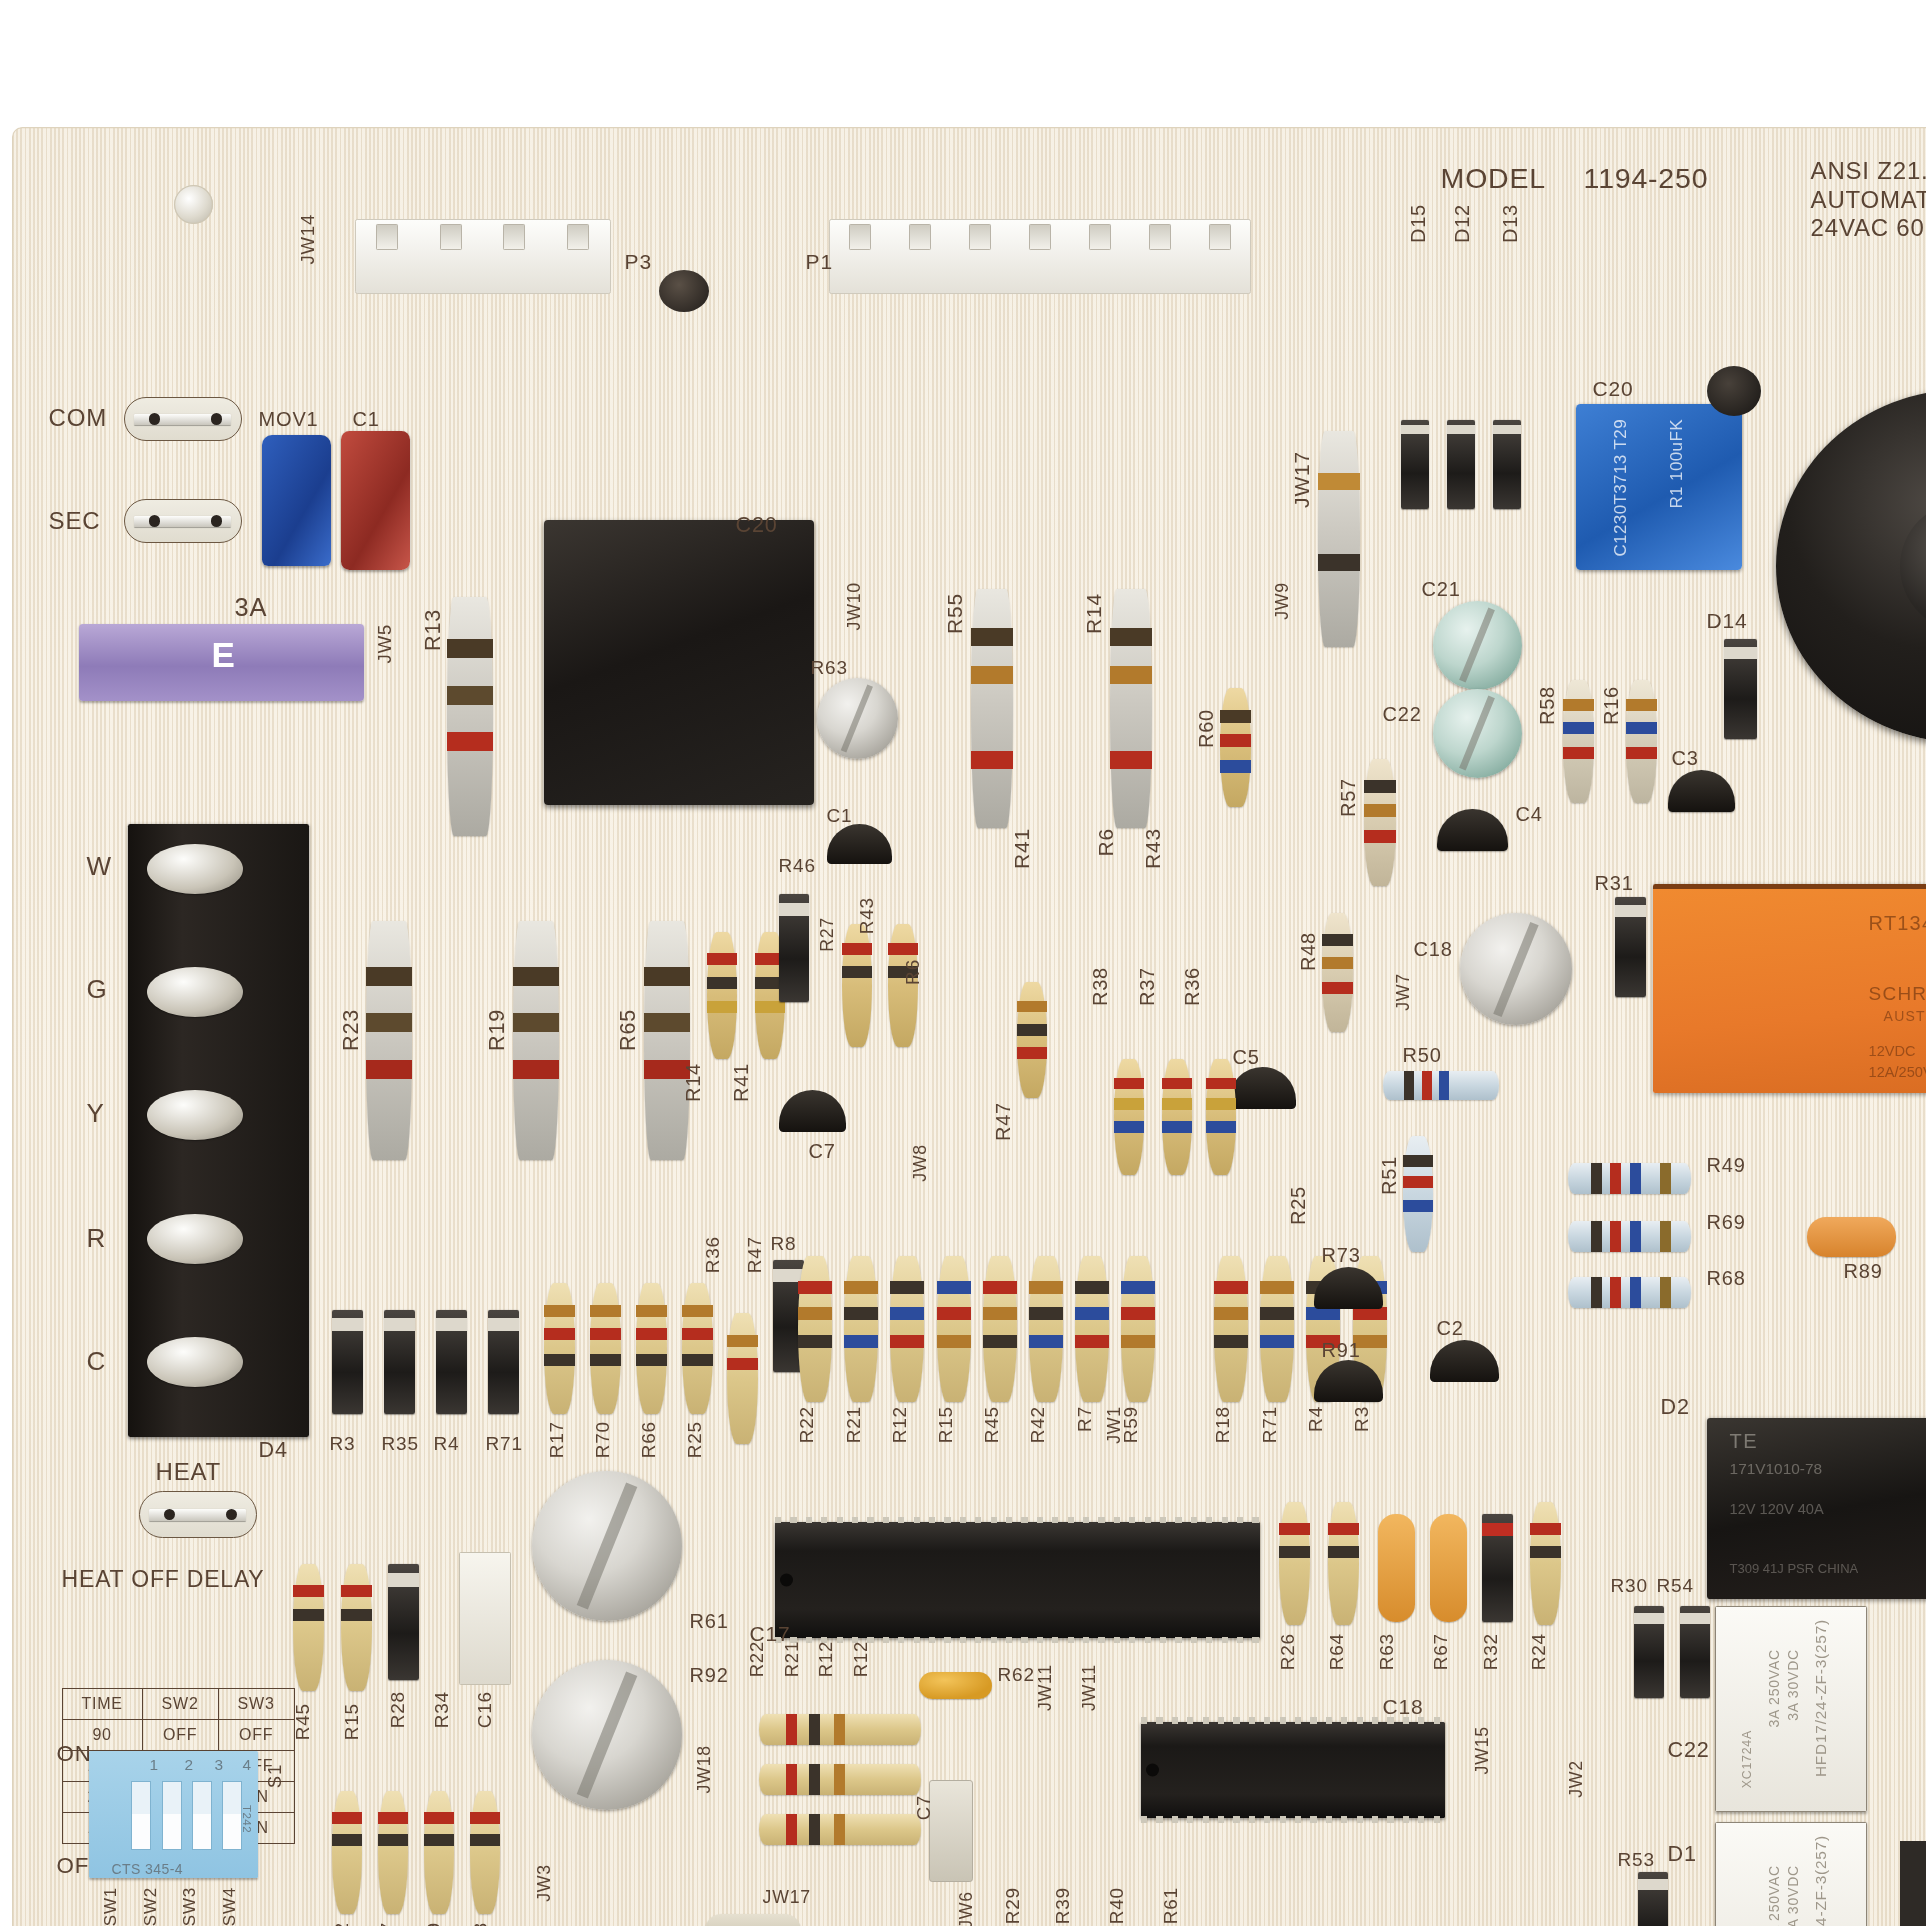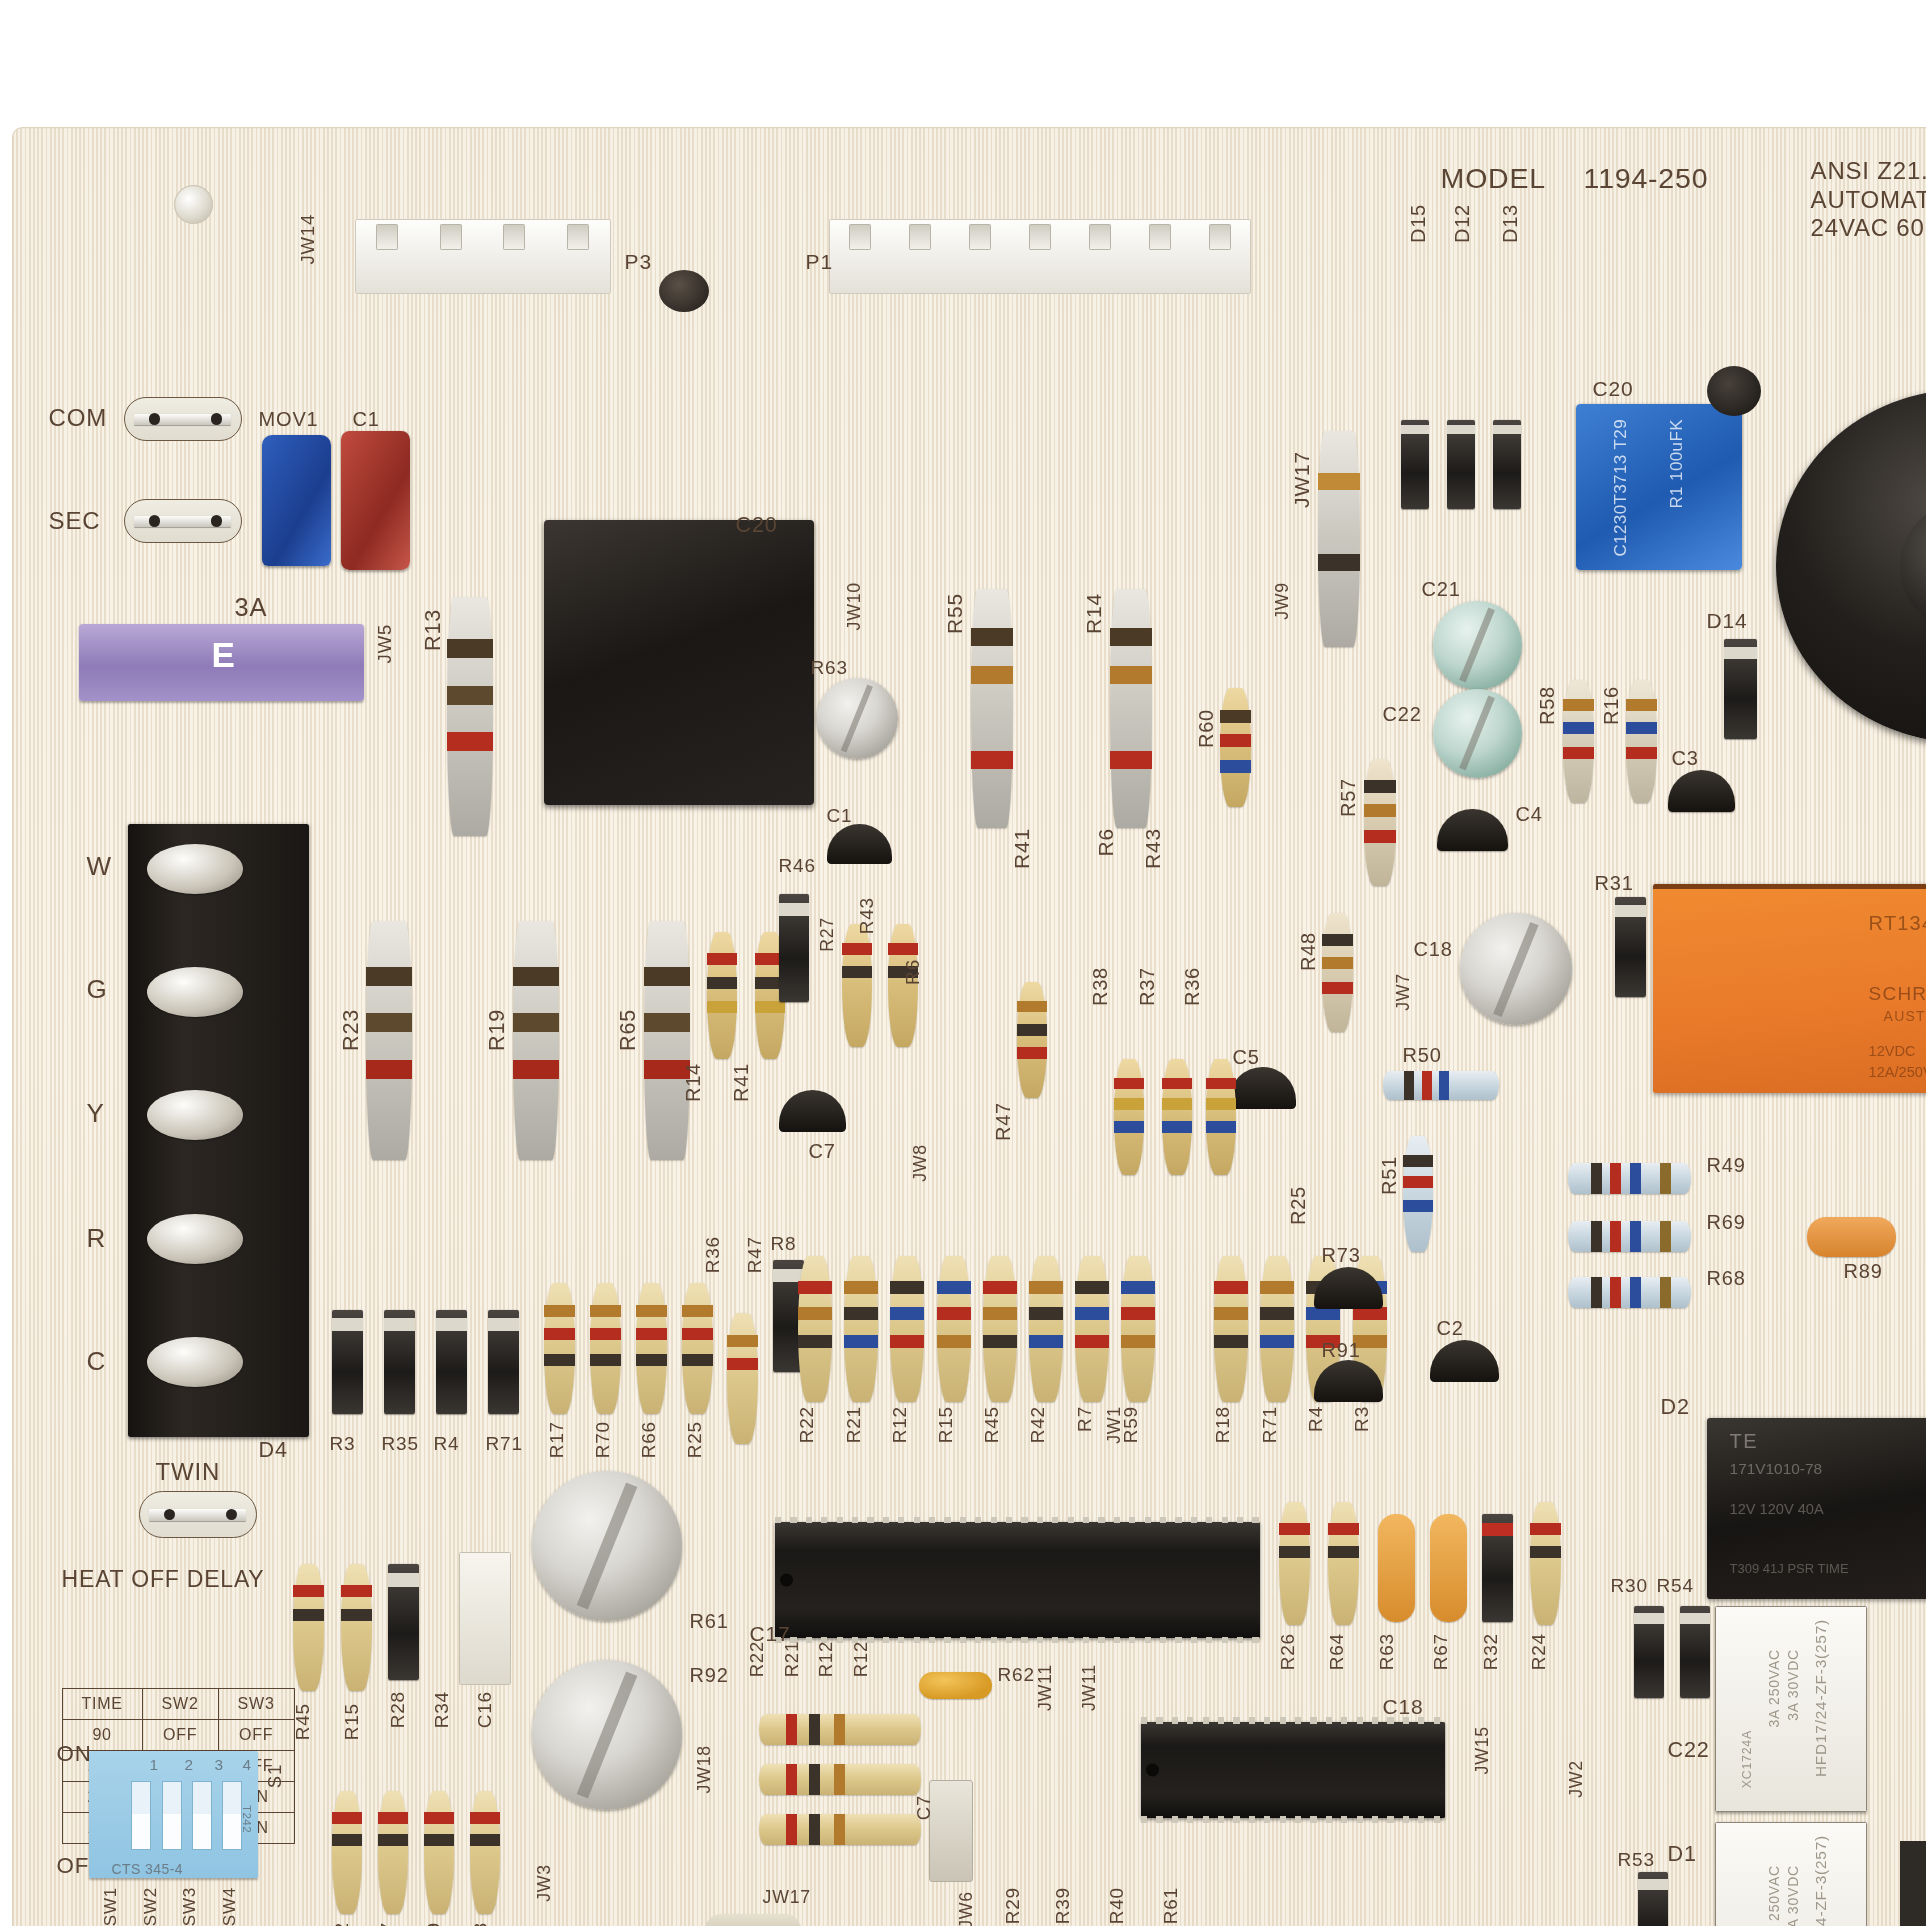--- a/index.html
+++ b/index.html
@@ -126,21 +126,21 @@
   <div class="silk" style="left:75px;top:971px;font-size:26px;">Y</div>
   <div class="silk" style="left:75px;top:1096px;font-size:26px;">R</div>
   <div class="silk" style="left:75px;top:1219px;font-size:26px;">C</div>
   <div class="silk" style="left:247px;top:1310px;font-size:21.6px;">D4</div>
   <div style="position:absolute;left:135px;top:717px;width:96px;height:50px;border-radius:50%;background:radial-gradient(ellipse at 38% 30%,#fdfdfb,#c9c4b7 60%,#8b867a);box-shadow:0 0.8px 1.5px rgba(0,0,0,.4);"></div>
   <div style="position:absolute;left:135px;top:840px;width:96px;height:50px;border-radius:50%;background:radial-gradient(ellipse at 38% 30%,#fdfdfb,#c9c4b7 60%,#8b867a);box-shadow:0 0.8px 1.5px rgba(0,0,0,.4);"></div>
   <div style="position:absolute;left:135px;top:963px;width:96px;height:50px;border-radius:50%;background:radial-gradient(ellipse at 38% 30%,#fdfdfb,#c9c4b7 60%,#8b867a);box-shadow:0 0.8px 1.5px rgba(0,0,0,.4);"></div>
   <div style="position:absolute;left:135px;top:1087px;width:96px;height:50px;border-radius:50%;background:radial-gradient(ellipse at 38% 30%,#fdfdfb,#c9c4b7 60%,#8b867a);box-shadow:0 0.8px 1.5px rgba(0,0,0,.4);"></div>
   <div style="position:absolute;left:135px;top:1210px;width:96px;height:50px;border-radius:50%;background:radial-gradient(ellipse at 38% 30%,#fdfdfb,#c9c4b7 60%,#8b867a);box-shadow:0 0.8px 1.5px rgba(0,0,0,.4);"></div>
 
-  <div class="silk" style="left:144px;top:1331px;font-size:24px;">TWIN</div>
+  <div class="silk" style="left:144px;top:1331px;font-size:24px;">HEAT</div>
   <div class="pad" style="left:127px;top:1364px;width:116px;height:45px;">
       <div class="tab"></div>
       <i style="left:24px"></i>
       <i style="right:18.5px"></i>
     </div>
 
   <div class="silk" style="left:50px;top:1439px;font-size:23px;">HEAT OFF DELAY</div>
   <table class="tbl" style="left:50px;top:1561px;font-size:16px;">
     <tbody>
         <tr>
@@ -364,21 +364,21 @@
     
     
     
     
   </div>
 
   <div style="position:absolute;left:1695px;top:1291px;width:262px;height:181px;background:linear-gradient(170deg,#3a3631,#171513 50%,#241f1c);border-radius:3.1px;box-shadow:0 1.9px 4.2px rgba(0,0,0,.4);">
     <div style="position:absolute;left:23px;top:11.6px;color:rgba(220,215,205,.45);font-size:20px;letter-spacing:1.5px;"><span>TE</span></div>
     <div style="position:absolute;left:23px;top:42px;color:rgba(220,215,205,.38);font-size:15.4px;"><span>171V1010-78</span></div>
     <div style="position:absolute;left:23px;top:83px;color:rgba(220,215,205,.34);font-size:14.6px;"><span>12V   120V   40A</span></div>
-    <div style="position:absolute;left:23px;top:143px;color:rgba(220,215,205,.32);font-size:13px;"><span>T309  41J  PSR TIME</span></div>
+    <div style="position:absolute;left:23px;top:143px;color:rgba(220,215,205,.32);font-size:13px;"><span>T309  41J  PSR CHINA</span></div>
   </div>
   <div class="silk" style="left:1649px;top:1267px;font-size:21.6px;">D2</div>
 
   <div class="relay-w" style="left:1703px;top:1479px;width:150px;height:204px;">
     <div class="silkv" style="position:absolute;left:96px;top:11.6px;color:#9e978a;font-size:15.4px;"><span>HFD17/24-ZF-3(257)</span></div>
     <div class="silkv" style="position:absolute;left:69px;top:42px;color:#9e978a;font-size:14px;"><span>3A 30VDC</span></div>
     <div class="silkv" style="position:absolute;left:50px;top:42px;color:#9e978a;font-size:14px;"><span>3A 250VAC</span></div>
     <div class="silkv" style="position:absolute;left:24px;top:123px;color:#9e978a;font-size:12.3px;"><span>XC1724A</span></div>
   </div>
   <div class="silk" style="left:1656px;top:1610px;font-size:21.6px;">C22</div>

